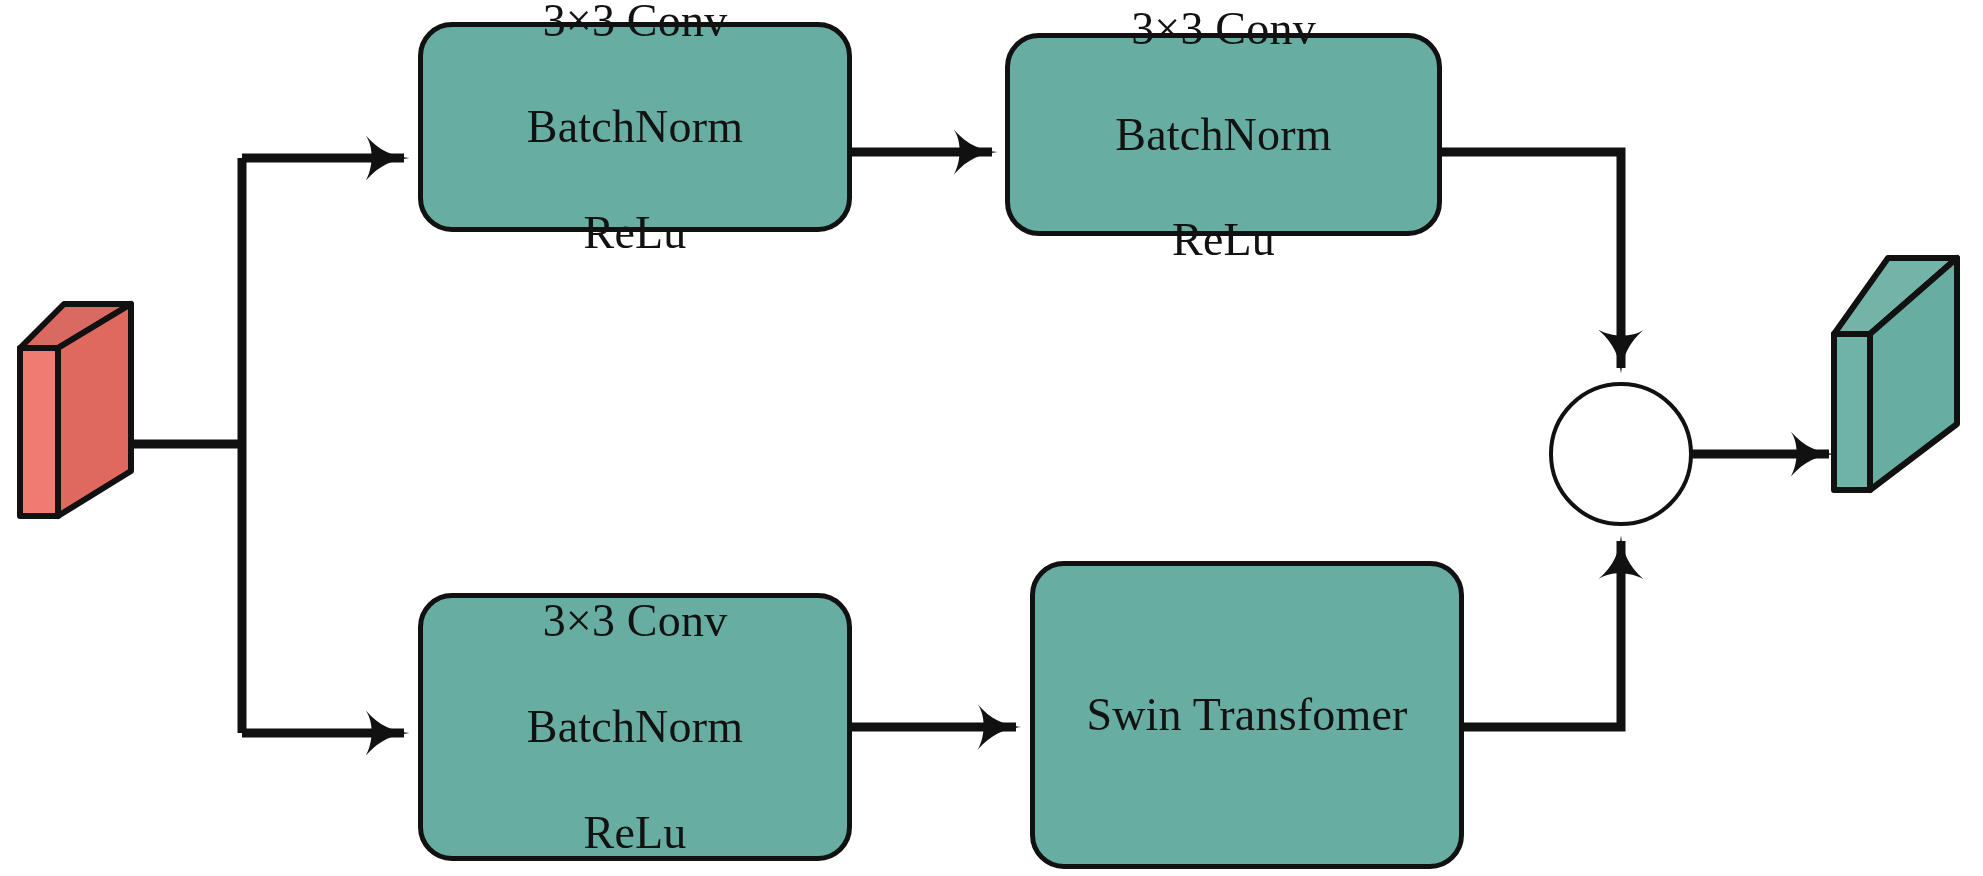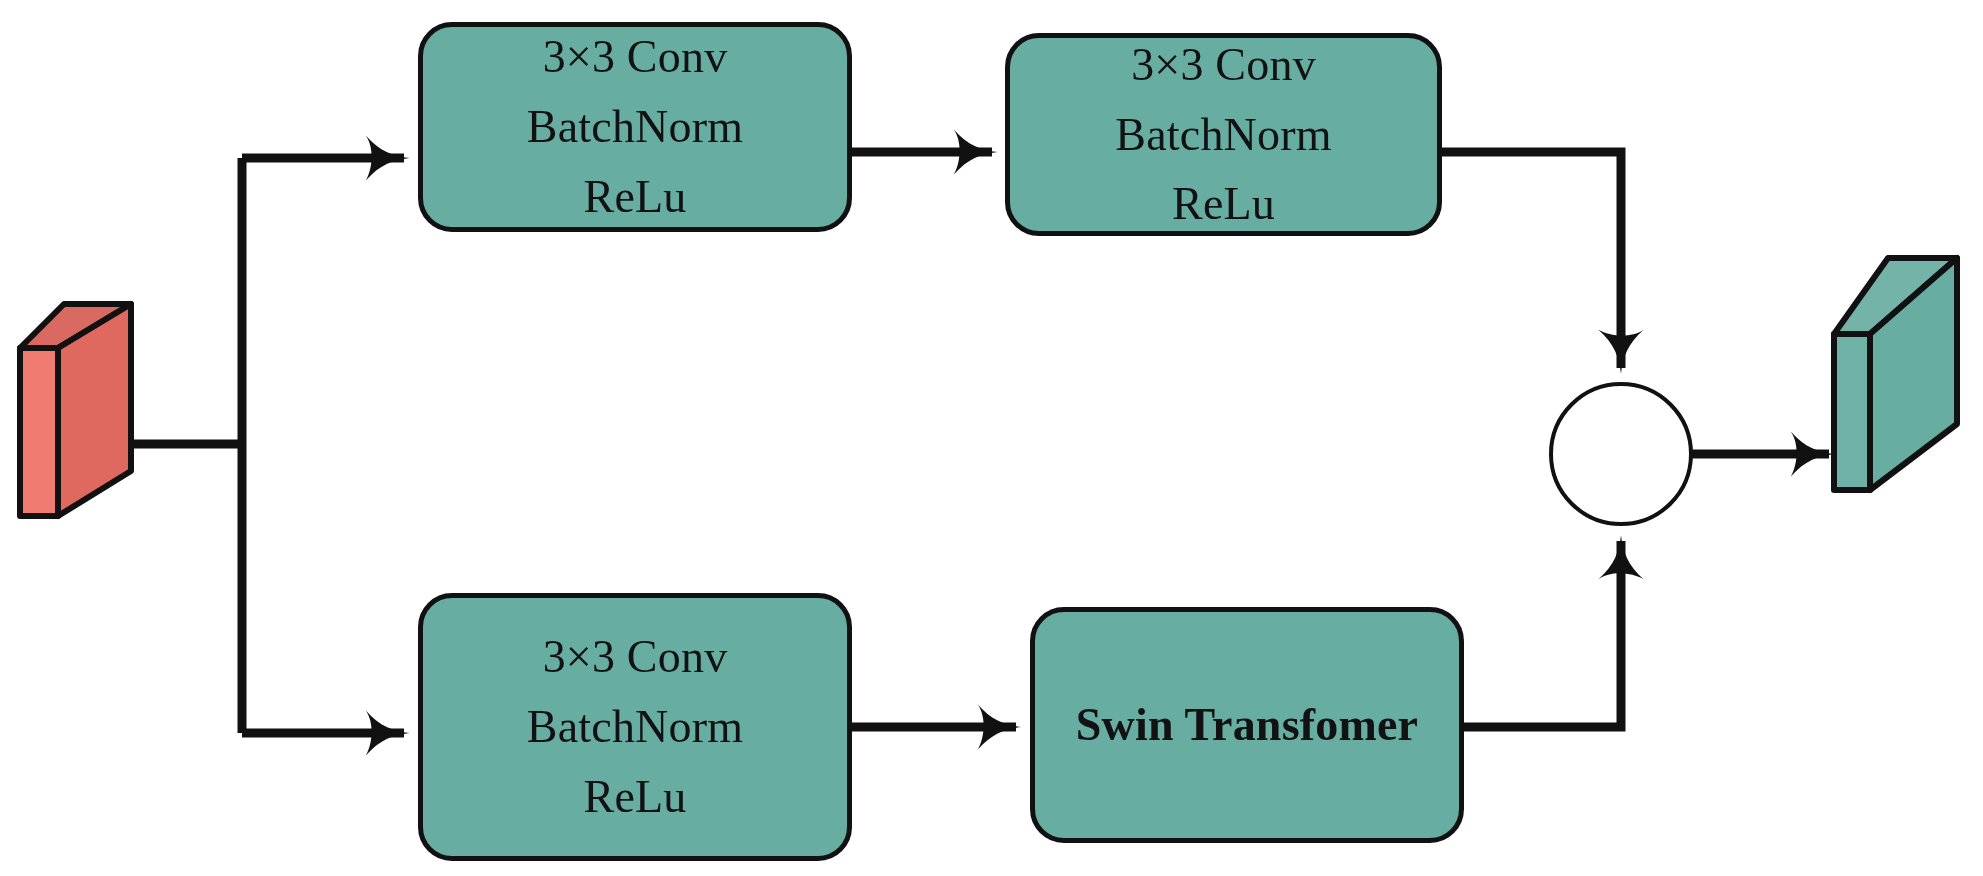--- a/index.html
+++ b/index.html
@@ -33,20 +33,21 @@
     background: #68ada2;
     display: flex;
     flex-direction: column;
     align-items: center;
     justify-content: center;
     text-align: center;
     color: #121212;
     font-size: 46px;
     line-height: 1.52;
     letter-spacing: 0.2px;
+    gap: 36px;
   }
   .node-box .line {
     display: block;
     white-space: nowrap;
   }
   .slab {
     position: absolute;
   }
   .slab svg { display: block; }
   .sum-circle {
@@ -127,19 +128,19 @@
     <span class="line">BatchNorm</span>
     <span class="line">ReLu</span>
   </div>
 
   <div class="node-box" style="left:418px; top:593px; width:434px; height:268px;">
     <span class="line">3×3 Conv</span>
     <span class="line">BatchNorm</span>
     <span class="line">ReLu</span>
   </div>
 
-  <div class="node-box" style="left:1030px; top:607px; width:434px; height:236px;font-weight:bold;">
+  <div class="node-box" style="left:1030px; top:561px; width:434px; height:308px;">
     <span class="line">Swin Transfomer</span>
   </div>
 
   <div class="sum-circle" style="left:1549px; top:382px; width:144px; height:144px;"></div>
 
 </div>
 
 </body></html>

